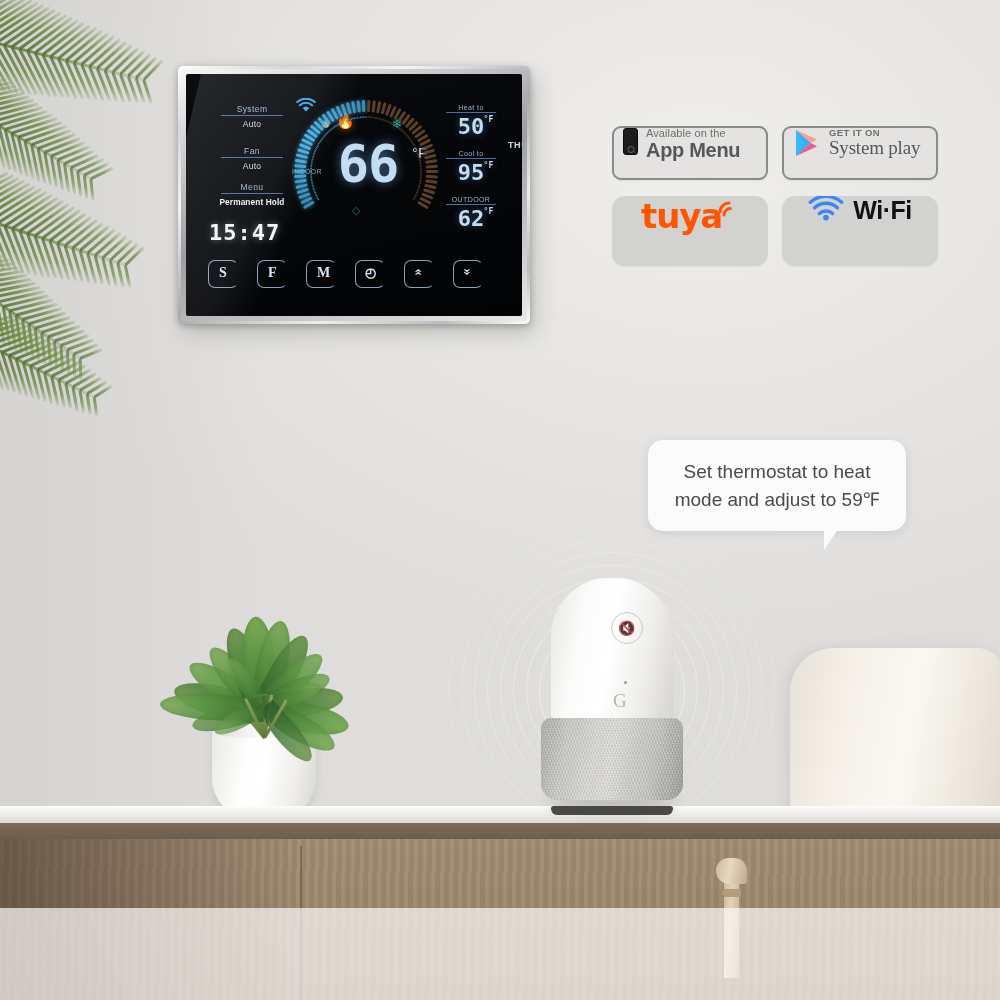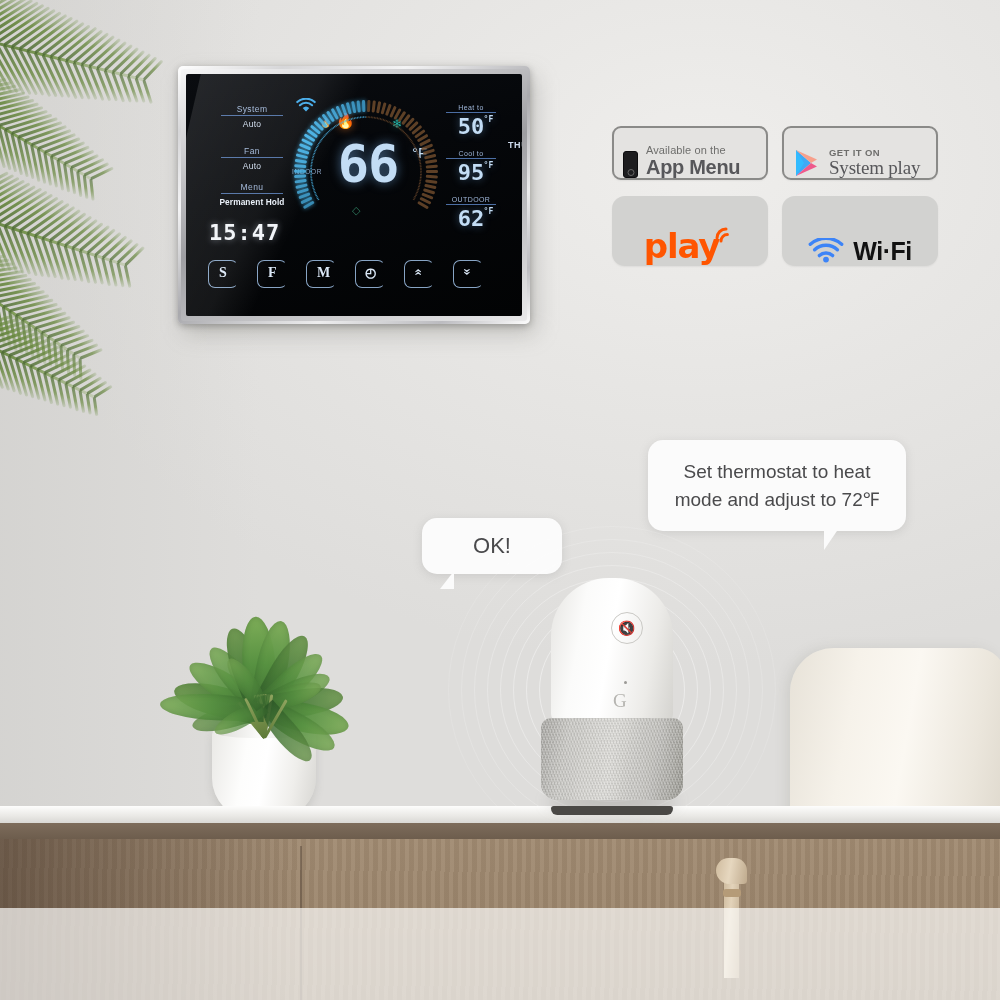--- a/index.html
+++ b/index.html
@@ -156,21 +156,21 @@
   .tbtn .gl {
     position:absolute; left:11px; top:5px; font-size:14px; color:#dbe8f7;
     font-family:"Liberation Serif", serif; font-weight:bold;
   }
 
   
   .badges { position:absolute; left:612px; top:126px; width:330px; }
   .badge-row { display:flex; gap:14px; }
   .badge-row.second { margin-top:16px; }
   .badge {
-    background:#d6d6d4; border-radius:8px; display:flex; align-items:flex-end;
+    background:#d6d6d4; border-radius:8px; display:flex; align-items:flex-start;
     box-shadow:0 1px 2px rgba(0,0,0,.06);
   }
   .badge.store {
     width:156px; height:54px; border:2.5px solid #8a8a88; border-radius:9px;
     background:#e4e3e1; padding:0 9px; gap:8px;
   }
   .b-iphone { width:15px; height:27px; background:#1d1d1f; border-radius:3px;
               border:1.5px solid #0c0c0e; position:relative; flex:none; }
   .b-iphone:after { content:""; position:absolute; left:50%; bottom:1.5px; transform:translateX(-50%);
                     width:5px; height:5px; border-radius:50%; border:1px solid #666; }
@@ -1315,40 +1315,39 @@
           <path d="M3 2 L18 15 L24 11.5 Z" fill="#f7a08c"></path>
         </svg>
         <div class="b-txt">
           <div class="b-small2">GET IT ON</div>
           <div class="b-big2">System play</div>
         </div>
       </div>
     </div>
     <div class="badge-row second">
       <div class="badge logo">
-        <span class="tuya-word">play</span>
+        <span class="tuya-word">tuya</span>
         <svg width="22" height="26" viewBox="0 0 22 26" style="margin-left:-14px;margin-bottom:18px">
           <path d="M3 16 a9 9 0 0 1 9-9" stroke="#ff5500" stroke-width="3" fill="none" stroke-linecap="round"></path>
           <path d="M7 19 a6.4 6.4 0 0 1 6.4-6.4" stroke="#ff5500" stroke-width="3" fill="none" stroke-linecap="round"></path>
         </svg>
       </div>
       <div class="badge logo">
         <svg width="36" height="28" viewBox="0 0 36 28">
           <path d="M18 24.5 a2.9 2.9 0 1 0 0-5.8 a2.9 2.9 0 0 0 0 5.8 Z" fill="#3d84f7"></path>
           <path d="M11.4 17.6 a9.6 9.6 0 0 1 13.2 0" stroke="#3d84f7" stroke-width="3.4" fill="none" stroke-linecap="round"></path>
           <path d="M6.6 11.8 a16.6 16.6 0 0 1 22.8 0" stroke="#3d84f7" stroke-width="3.4" fill="none" stroke-linecap="round"></path>
           <path d="M2.3 6.3 a23.6 23.6 0 0 1 31.4 0" stroke="#3d84f7" stroke-width="3.4" fill="none" stroke-linecap="round"></path>
         </svg>
         <span class="wifi-word">Wi·Fi</span>
       </div>
     </div>
   </div>
 
-  <div class="bubble" id="bubble-command">Set thermostat to heat mode and adjust to 72℉</div>
-  <div class="bubble" id="bubble-reply">OK!</div>
+  <div class="bubble" id="bubble-command">Set thermostat to heat mode and adjust to 59℉</div>
 
   <div class="waves" id="waves-host">
       <div class="wave-ring" style="width: 120px; height: 120px; opacity: 0.55;"></div>
       <div class="wave-ring" style="width: 146px; height: 146px; opacity: 0.5;"></div>
       <div class="wave-ring" style="width: 172px; height: 172px; opacity: 0.45;"></div>
       <div class="wave-ring" style="width: 198px; height: 198px; opacity: 0.4;"></div>
       <div class="wave-ring" style="width: 224px; height: 224px; opacity: 0.35;"></div>
       <div class="wave-ring" style="width: 250px; height: 250px; opacity: 0.3;"></div>
       <div class="wave-ring" style="width: 276px; height: 276px; opacity: 0.25;"></div>
       <div class="wave-ring" style="width: 302px; height: 302px; opacity: 0.2;"></div>

